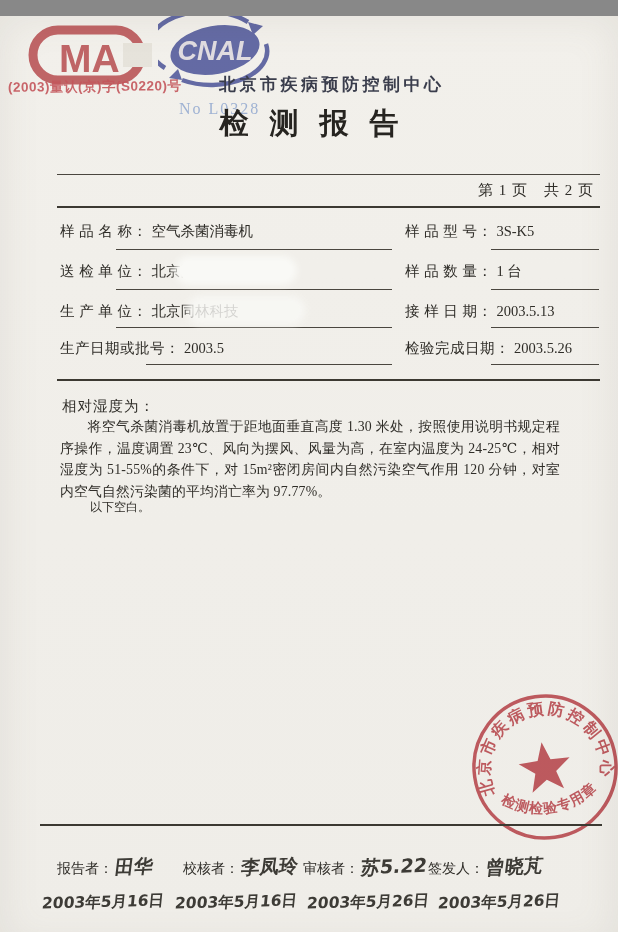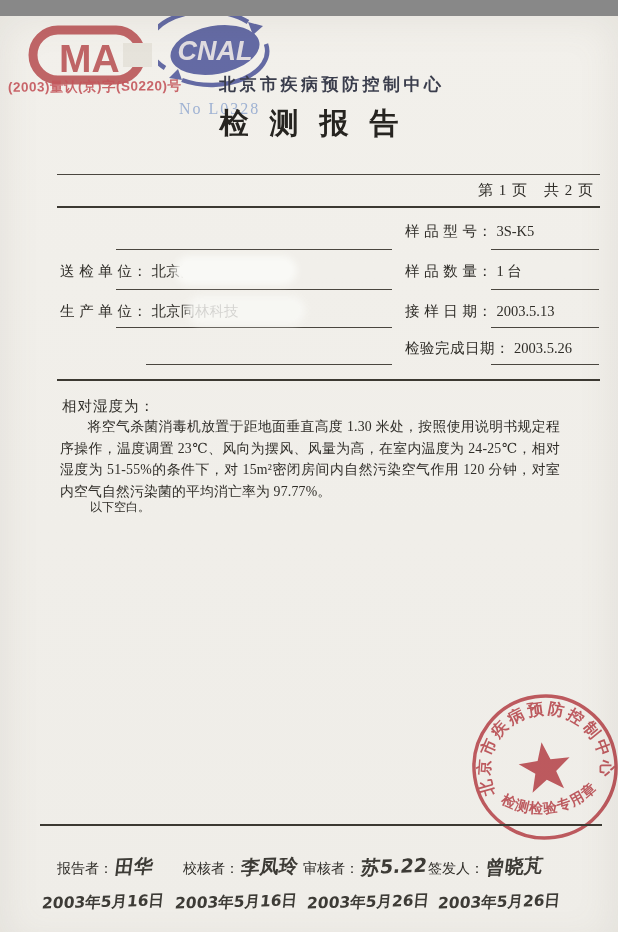--- a/index.html
+++ b/index.html
@@ -75,25 +75,31 @@
   </svg>
 
   <div class="org-name">北京市疾病预防控制中心</div>
   <div class="report-no">No L0328</div>
   <div class="title">检测报告</div>
 
   <div class="hr hr-1"></div>
   <div class="meta-right">第 1 页　共 2 页</div>
   <div class="hr hr-2"></div>
 
+  <div class="frow" style="left:60px;top:206px">
+    <span class="flabel">样 品 名 称：</span><span class="fvalue">空气杀菌消毒机</span>
+  </div>
   <div class="frow" style="left:60px;top:246px">
     <span class="flabel">送 检 单 位：</span><span class="fvalue">北京同林科</span>
   </div>
   <div class="frow" style="left:60px;top:286px">
     <span class="flabel">生 产 单 位：</span><span class="fvalue">北京同林科技</span>
+  </div>
+  <div class="frow" style="left:60px;top:323px">
+    <span class="flabel">生产日期或批号：</span><span class="fvalue">2003.5</span>
   </div>
   <div class="uline" style="left:116px;top:233px;width:276px"></div>
   <div class="uline" style="left:116px;top:273px;width:276px"></div>
   <div class="uline" style="left:116px;top:311px;width:276px"></div>
   <div class="uline" style="left:146px;top:348px;width:246px"></div>
 
   <div class="redact" style="left:180px;top:245px;width:112px;height:19px"></div>
   <div class="redact" style="left:192px;top:285px;width:108px;height:19px;opacity:.82"></div>
 
   <div class="frow" style="left:405px;top:206px">

